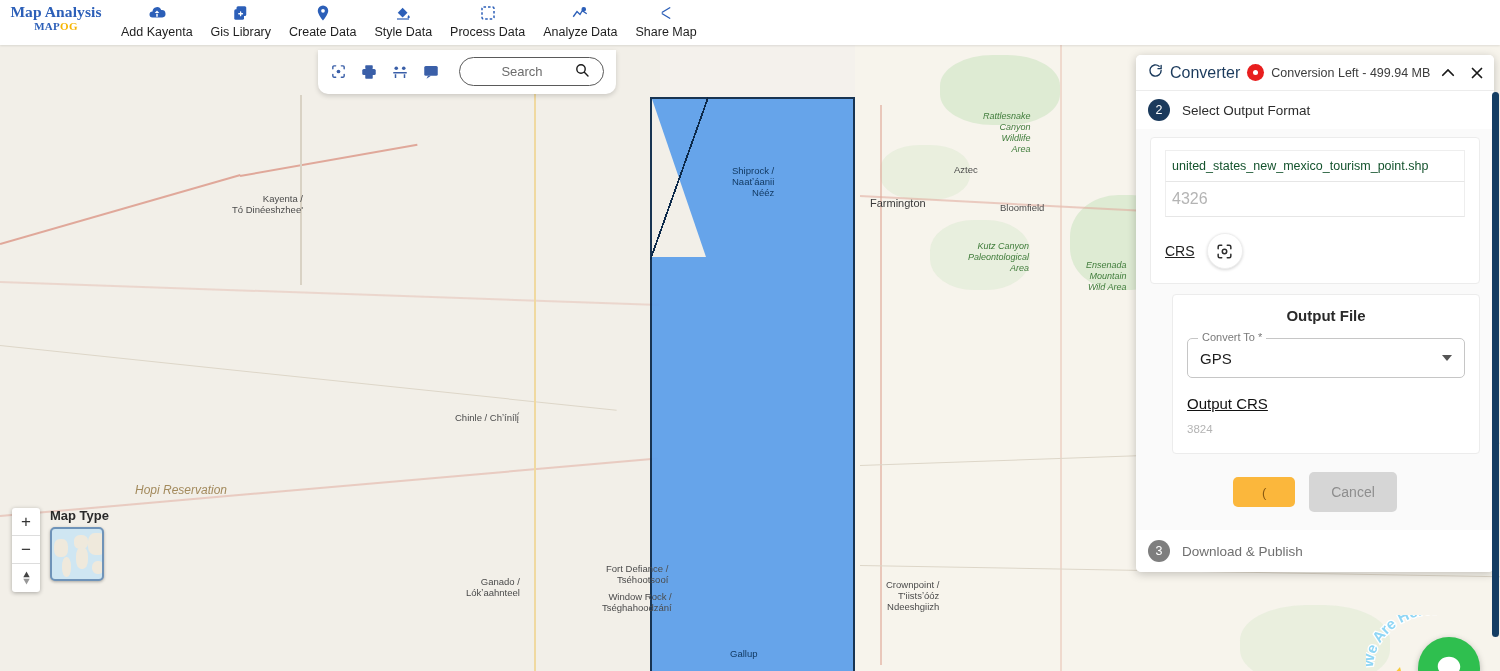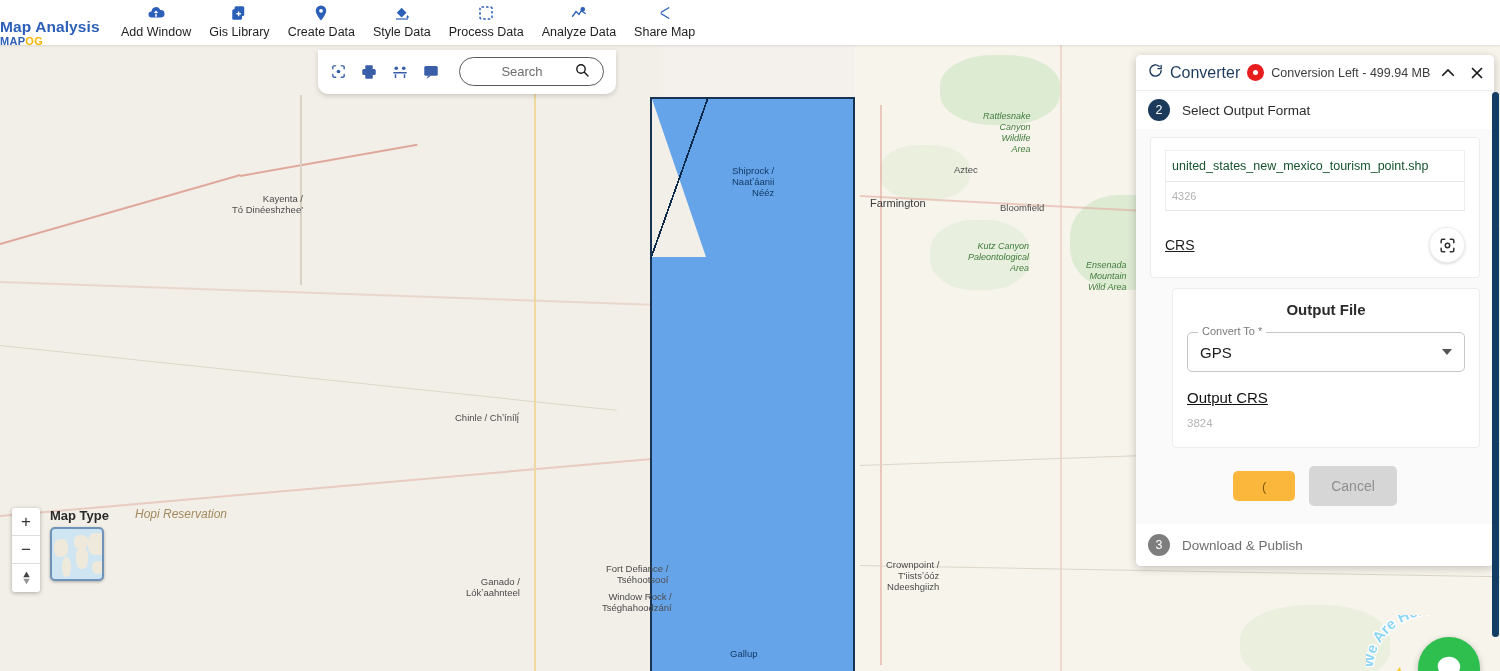--- a/index.html
+++ b/index.html
@@ -11,21 +11,21 @@
   }
   #app { position: relative; width: 1500px; height: 671px; overflow: hidden; }
 
   
   .topnav {
     position: absolute; top: 0; left: 0; width: 1500px; height: 45px;
     background: #ffffff; z-index: 60;
     display: flex; align-items: flex-start;
     box-shadow: 0 1px 2px rgba(0,0,0,.10);
   }
-  .brand { width: 112px; padding-top: 18px; text-align: left; flex: 0 0 auto; }
+  .brand { width: 112px; padding-top: 3px; text-align: center; flex: 0 0 auto; font-family: Liberation Serif, serif; }
   .brand-title {
     font-size: 15.5px; font-weight: bold; color: #2c5fb8;
     letter-spacing: .1px; line-height: 17px;
   }
   .brand-sub {
     font-size: 11px; font-weight: bold; color: #2c5fb8;
     line-height: 13px; letter-spacing: .3px;
   }
   .brand-sub .og { color: #f7b500; }
 
@@ -88,21 +88,21 @@
     opacity: .95;
     border: 2.5px solid #0d2a4a;
   }
 
   .maplabel {
     position: absolute; font-size: 9.5px; color: #4b4b4b;
     text-align: right; line-height: 11px; white-space: pre; pointer-events: none;
   }
   .maplabel.city { color: #3a3a3a; font-size: 11px; }
   .maplabel.green { color: #3f7c3a; font-style: italic; font-size: 9px; }
-  .maplabel.res { color: #a38a5c; font-style: italic; font-size: 12px; margin-top: 24px; }
+  .maplabel.res { color: #a38a5c; font-style: italic; font-size: 12px; }
   .maplabel.onblue { color: #123a63; }
 
   
   .map-toolbar {
     position: absolute; top: 5px; left: 318px;
     background: #fff; border-radius: 0 0 10px 10px;
     padding: 7px 12px 8px; display: flex; align-items: center; gap: 13px;
     box-shadow: 0 2px 5px rgba(0,0,0,.16); z-index: 30;
   }
   .tb-ico { cursor: pointer; display: flex; align-items: center; justify-content: center; }
@@ -198,23 +198,23 @@
   }
   .card-title {
     text-align: center; font-size: 15px; font-weight: bold; color: #2a2a2a;
     margin-bottom: 10px;
   }
   .ro-field {
     border: 1px solid #eeeeee; border-bottom: 1px solid #e6e6e6;
     padding: 8px 6px; font-size: 12.5px; color: #14532d;
     background: #fff; white-space: nowrap; overflow: hidden;
   }
-  .ro-field.sub { color: #b4b4b4; font-size: 11px; border-top: 0; }
+  .ro-field.sub { color: #b4b4b4; font-size: 16px; border-top: 0; }
   .crs-row {
-    display: flex; align-items: center; justify-content: space-between; gap: 12px;
+    display: flex; align-items: center; justify-content: flex-start; gap: 12px;
     margin-top: 16px;
   }
   .crs-link {
     font-size: 14px; color: #1e1e1e; text-decoration: underline; cursor: pointer;
   }
   .crs-btn {
     width: 36px; height: 36px; border-radius: 50%; background: #fff;
     border: 1px solid #eee; box-shadow: 0 1px 3px rgba(0,0,0,.16);
     display: flex; align-items: center; justify-content: center; cursor: pointer;
   }
@@ -285,21 +285,21 @@
 
     <div class="navitems">
       <div class="navitem">
         <span class="ico">
           <svg width="18" height="18" viewBox="0 0 24 24" fill="#2c5fb8">
               <path d="M19 18H6a4 4 0 0 1 0-8 6 6 0 0 1 11.6-2A4.5 4.5 0 0 1 19 18z"></path>
               <path d="M11 13h2v4h-2z" fill="#fff"></path>
               <path d="M12 8.5l3 3.5H9z" fill="#fff"></path>
             </svg>
         </span>
-        <span class="lbl">Add Window</span>
+        <span class="lbl">Add Kayenta</span>
       </div>
       <div class="navitem">
         <span class="ico">
           <svg width="18" height="18" viewBox="0 0 24 24">
               <rect x="6" y="3" width="13" height="13" rx="2" fill="#2c5fb8"></rect>
               <rect x="3" y="7" width="13" height="14" rx="2" fill="#2c5fb8"></rect>
               <path d="M9 13h5M11.5 10.5v5" stroke="#fff" stroke-width="1.7" stroke-linecap="round"></path>
             </svg>
         </span>
         <span class="lbl">Gis Library</span>
@@ -394,21 +394,21 @@
 Tséhootsooí</div>
           <div class="maplabel" style="left: 602px; top: 546px;">Window Rock /
 Tséghahoodzání</div>
           <div class="maplabel onblue" style="left: 732px; top: 120px;">Shiprock /
 Naatʼáanii
 Nééz</div>
           <div class="maplabel onblue" style="left: 730px; top: 603px;">Gallup</div>
           <div class="maplabel city" style="left: 870px; top: 153px;">Farmington</div>
           <div class="maplabel" style="left: 954px; top: 119px;">Aztec</div>
           <div class="maplabel" style="left: 1000px; top: 157px;">Bloomfield</div>
-          <div class="maplabel" style="left: 886px; top: 514px;">Crownpoint /
+          <div class="maplabel" style="left: 886px; top: 534px;">Crownpoint /
 T'iistsʼóóz
 Ndeeshgiizh</div>
           <div class="maplabel green" style="left: 983px; top: 66px;">Rattlesnake
 Canyon
 Wildlife
 Area</div>
           <div class="maplabel green" style="left: 968px; top: 196px;">Kutz Canyon
 Paleontological
 Area</div>
           <div class="maplabel green" style="left: 1086px; top: 215px;">Ensenada

